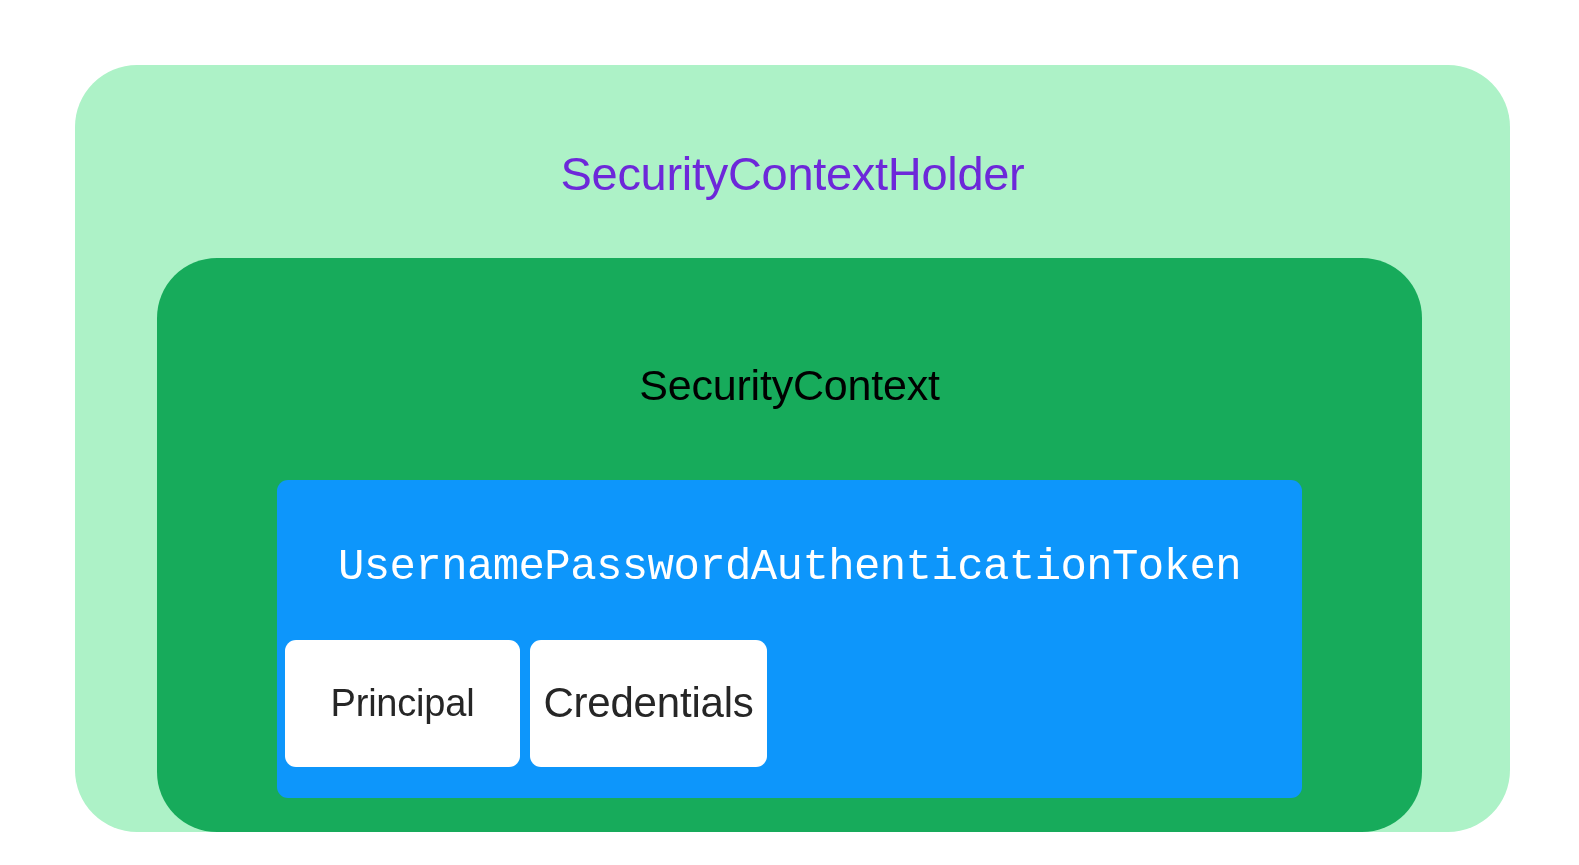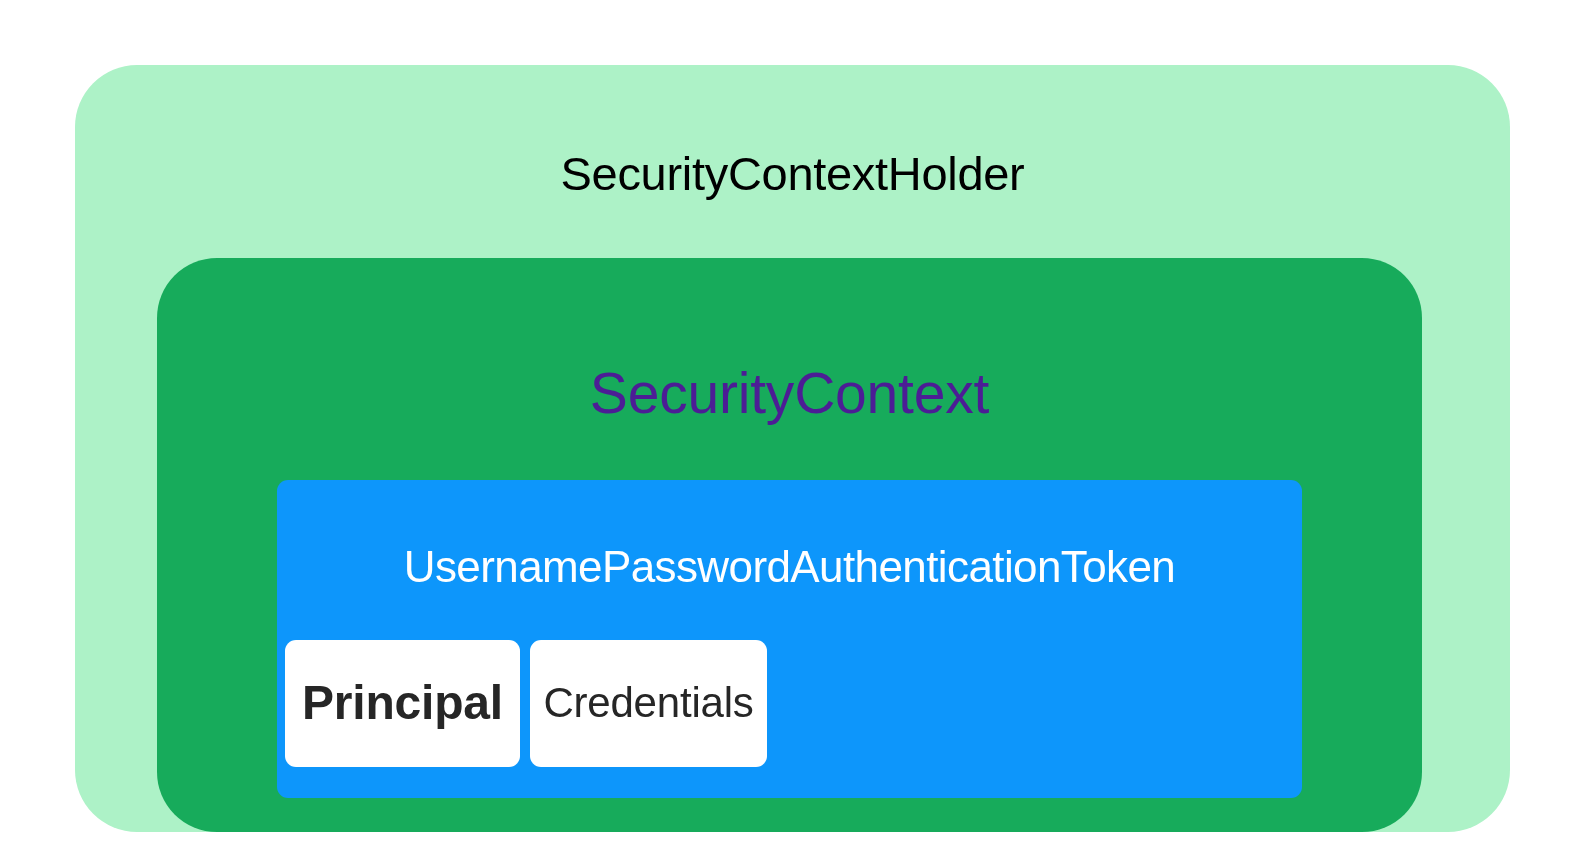--- a/index.html
+++ b/index.html
@@ -33,21 +33,21 @@
     box-sizing: border-box;
   }
   .holder-title {
     position: absolute;
     left: 0;
     top: 83px;
     width: 100%;
     text-align: center;
     font-size: 47px;
     font-weight: 400;
-    color: #000000;
+    color: #6d28d9;
     letter-spacing: -0.3px;
     line-height: 1.1;
     white-space: nowrap;
   }
 
   
   .context-box {
     position: absolute;
     left: 82px;
     top: 193px;
@@ -56,23 +56,23 @@
     background: #17AB5B;
     border-radius: 60px;
     box-sizing: border-box;
   }
   .context-title {
     position: absolute;
     left: 0;
     top: 104px;
     width: 100%;
     text-align: center;
-    font-size: 57px;
+    font-size: 43px;
     font-weight: 400;
-    color: #4c1d95;
+    color: #000000;
     letter-spacing: -0.2px;
     line-height: 1.1;
     white-space: nowrap;
   }
 
   
   .token-box {
     position: absolute;
     left: 120px;
     top: 222px;
@@ -87,20 +87,21 @@
     left: 0;
     top: 63px;
     width: 100%;
     text-align: center;
     font-size: 44px;
     font-weight: 400;
     color: #ffffff;
     letter-spacing: -0.6px;
     line-height: 1.1;
     white-space: nowrap;
+    font-family: Liberation Mono, monospace;
   }
 
   
   .fields-row {
     position: absolute;
     left: 8px;
     top: 160px;
     width: 1008px;
     height: 127px;
     display: flex;
@@ -122,21 +123,21 @@
   .field-chip.w-collection { width: 521px; }
 
   .field-label {
     font-size: 33px;
     font-weight: 400;
     color: #262626;
     white-space: nowrap;
     letter-spacing: -0.2px;
     line-height: 1.1;
   }
-  .field-label.sz-lg { font-size: 48px; font-weight: bold; }
+  .field-label.sz-lg { font-size: 38px; }
   .field-label.sz-md { font-size: 42px; }
 </style>
 </head>
 <body>
 
 <div id="canvas">
 
   <div class="holder-box">
 
     <div class="holder-title">SecurityContextHolder</div>

